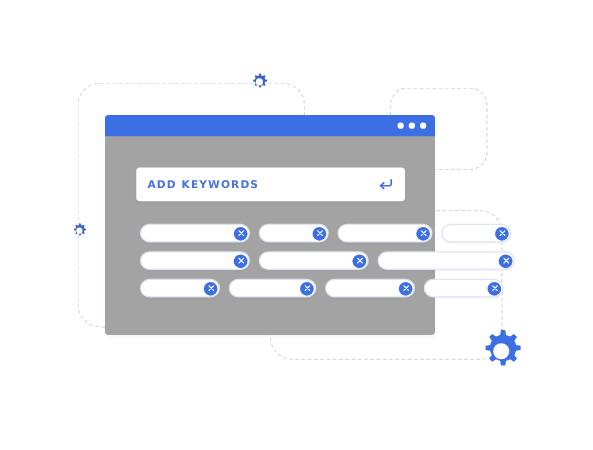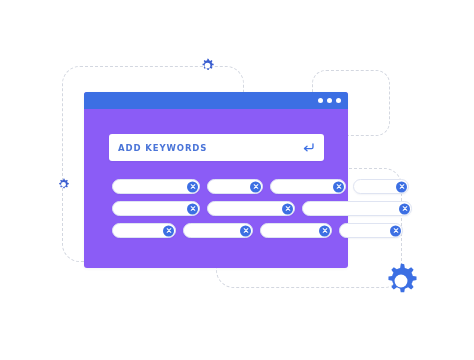--- a/index.html
+++ b/index.html
@@ -33,21 +33,21 @@
   #dashed-top    { left: 312px; top: 70px;  width: 78px;  height: 66px;  border-radius: 14px; }
   #dashed-bottom { left: 216px; top: 168px; width: 186px; height: 120px; }
 
   
   #window {
     position: absolute;
     left: 84px;
     top: 92px;
     width: 264px;
     height: 176px;
-    background: #8b5cf6;
+    background: #a3a3a3;
     border-radius: 3px;
     box-shadow: 0 1px 3px rgba(40,60,110,0.06);
   }
   #titlebar {
     position: absolute;
     left: 0; top: 0;
     width: 100%;
     height: 17px;
     background: #3c6fe3;
     border-radius: 3px 3px 0 0;

